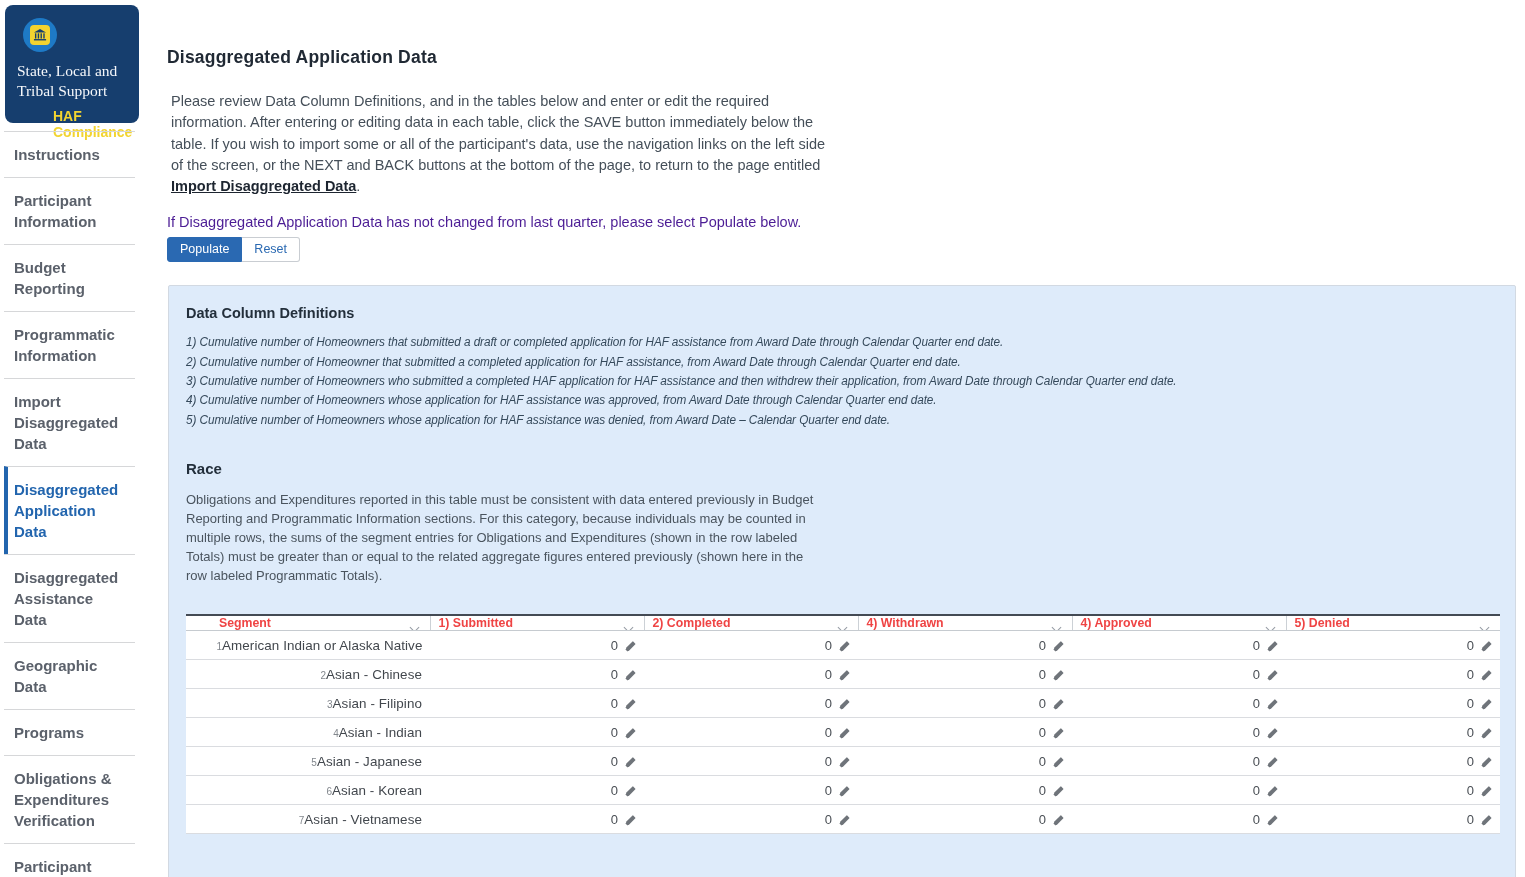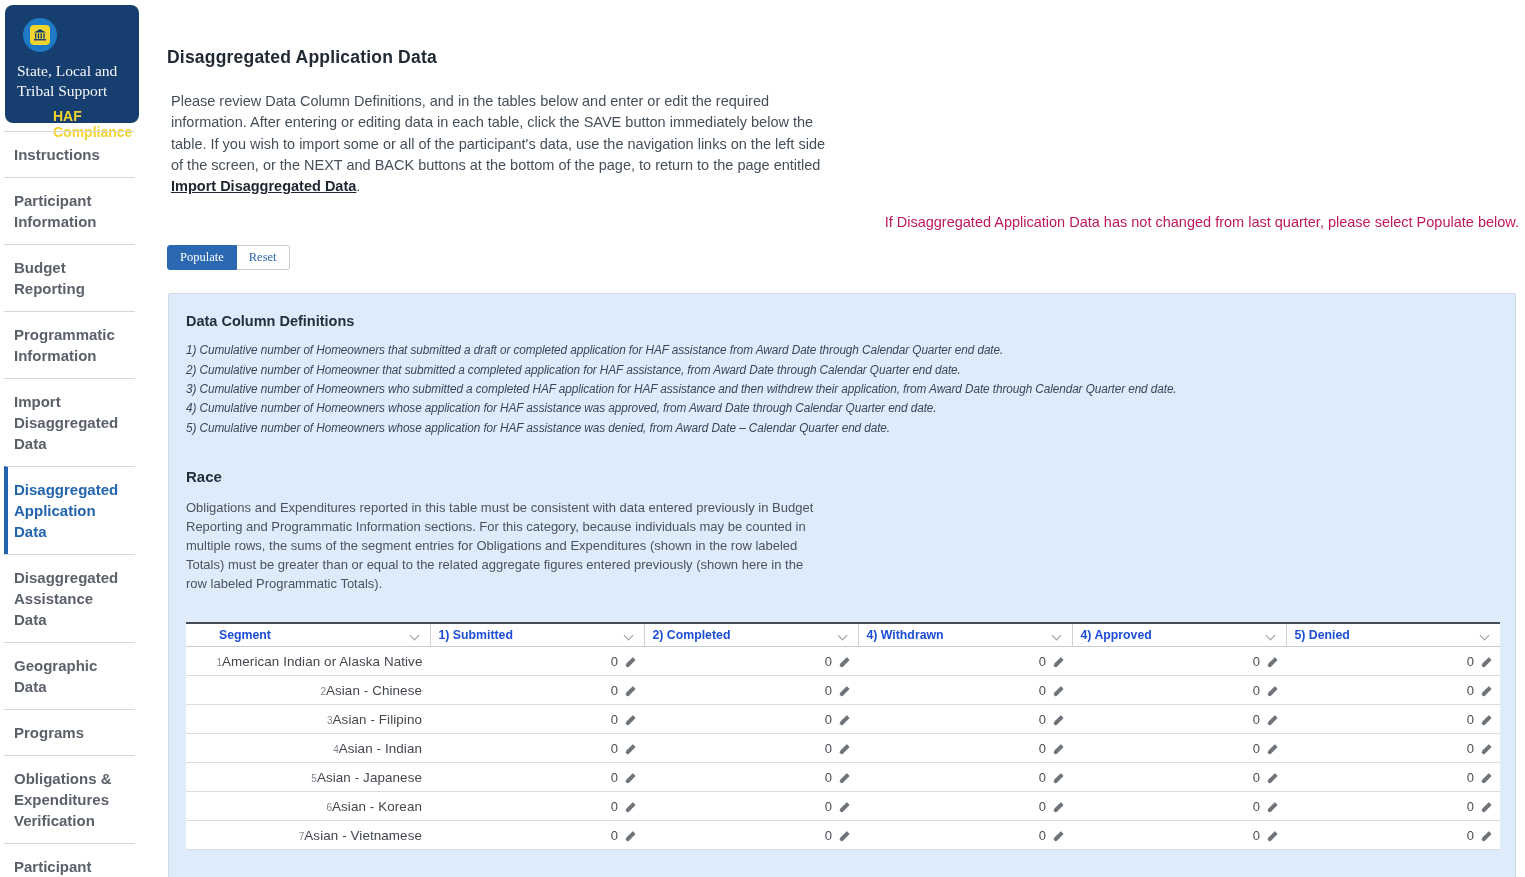--- a/index.html
+++ b/index.html
@@ -36,24 +36,24 @@
     border-top:1px solid #d6d7d9; padding:12px 8px 12px 10px;
     font-size:15px; font-weight:bold; color:#5b616b; line-height:21px; cursor:pointer;
   }
   .nav-item.active { color:#2265ae; border-left:4px solid #2265ae; padding-left:6px; }
 
   
   .main { position:absolute; left:167px; top:0; width:1352px; }
   .page-title { margin:47px 0 0; font-size:17.5px; font-weight:bold; color:#202934; letter-spacing:0.2px; }
   .intro { margin:23px 4px 0; width:662px; font-size:14.5px; line-height:21.3px; color:#454f59; }
   .intro-link { font-weight:bold; text-decoration:underline; color:#1d2530; cursor:pointer; }
-  .note { margin:17px 0 8px; font-size:14.5px; color:#be185d;text-align:right; }
+  .note { margin:17px 0 0; font-size:14.5px; color:#4c1d95; }
 
   .btn-group { margin-top:7px; display:inline-flex; }
-  .btn { font-family:Liberation Serif, serif; font-size:12.5px; padding:4px 12px; cursor:pointer; line-height:15px; }
+  .btn { font-family:Liberation Sans, sans-serif; font-size:12.5px; padding:4px 12px; cursor:pointer; line-height:15px; }
   .btn-populate { background:#2a69b2; color:#ffffff; border:1px solid #2a69b2; border-radius:3px 0 0 3px; }
   .btn-reset { background:#ffffff; color:#2a69b2; border:1px solid #c9cdd2; border-left:none; border-radius:0 3px 3px 0; }
 
   
   .panel {
     margin-top:23px; margin-left:1px; width:1348px;
     background:#deebfa; border:1px solid #d2d9e2; border-radius:2px;
     padding:17px 16px 60px;
   }
   .panel-title { font-size:14.5px; font-weight:bold; color:#232f3b; margin:2px 0 0 1px; }
@@ -65,21 +65,21 @@
   .section-title { margin:30px 0 0 1px; font-size:15px; font-weight:bold; color:#232f3b; }
   .section-desc { margin:13px 0 0 1px; width:632px; font-size:13px; line-height:19px; color:#4a545e; }
 
   
   table.data {
     margin-top:29px; margin-left:1px; border-collapse:collapse; table-layout:fixed;
     width:1314px; background:#ffffff; border-top:2px solid #434a54;
   }
   thead th {
     border-bottom:1px solid #c6cbd0; border-right:1px solid #ccd1d6;
-    height:24px; font-size:12.3px; font-weight:bold; color:#1d4ed8;
+    height:16px; font-size:12.3px; font-weight:bold; color:#ef4444;
     text-align:left; padding:0 26px 0 8px; position:relative; cursor:pointer;
     white-space:nowrap; overflow:hidden;
   }
   thead th:last-child { border-right:none; }
   thead th.segment { padding-left:33px; }
   .chev {
     position:absolute; right:12px; top:8px; width:7px; height:7px;
     border-right:1.6px solid #949ba3; border-bottom:1.6px solid #949ba3;
     transform:rotate(45deg); display:inline-block;
   }

